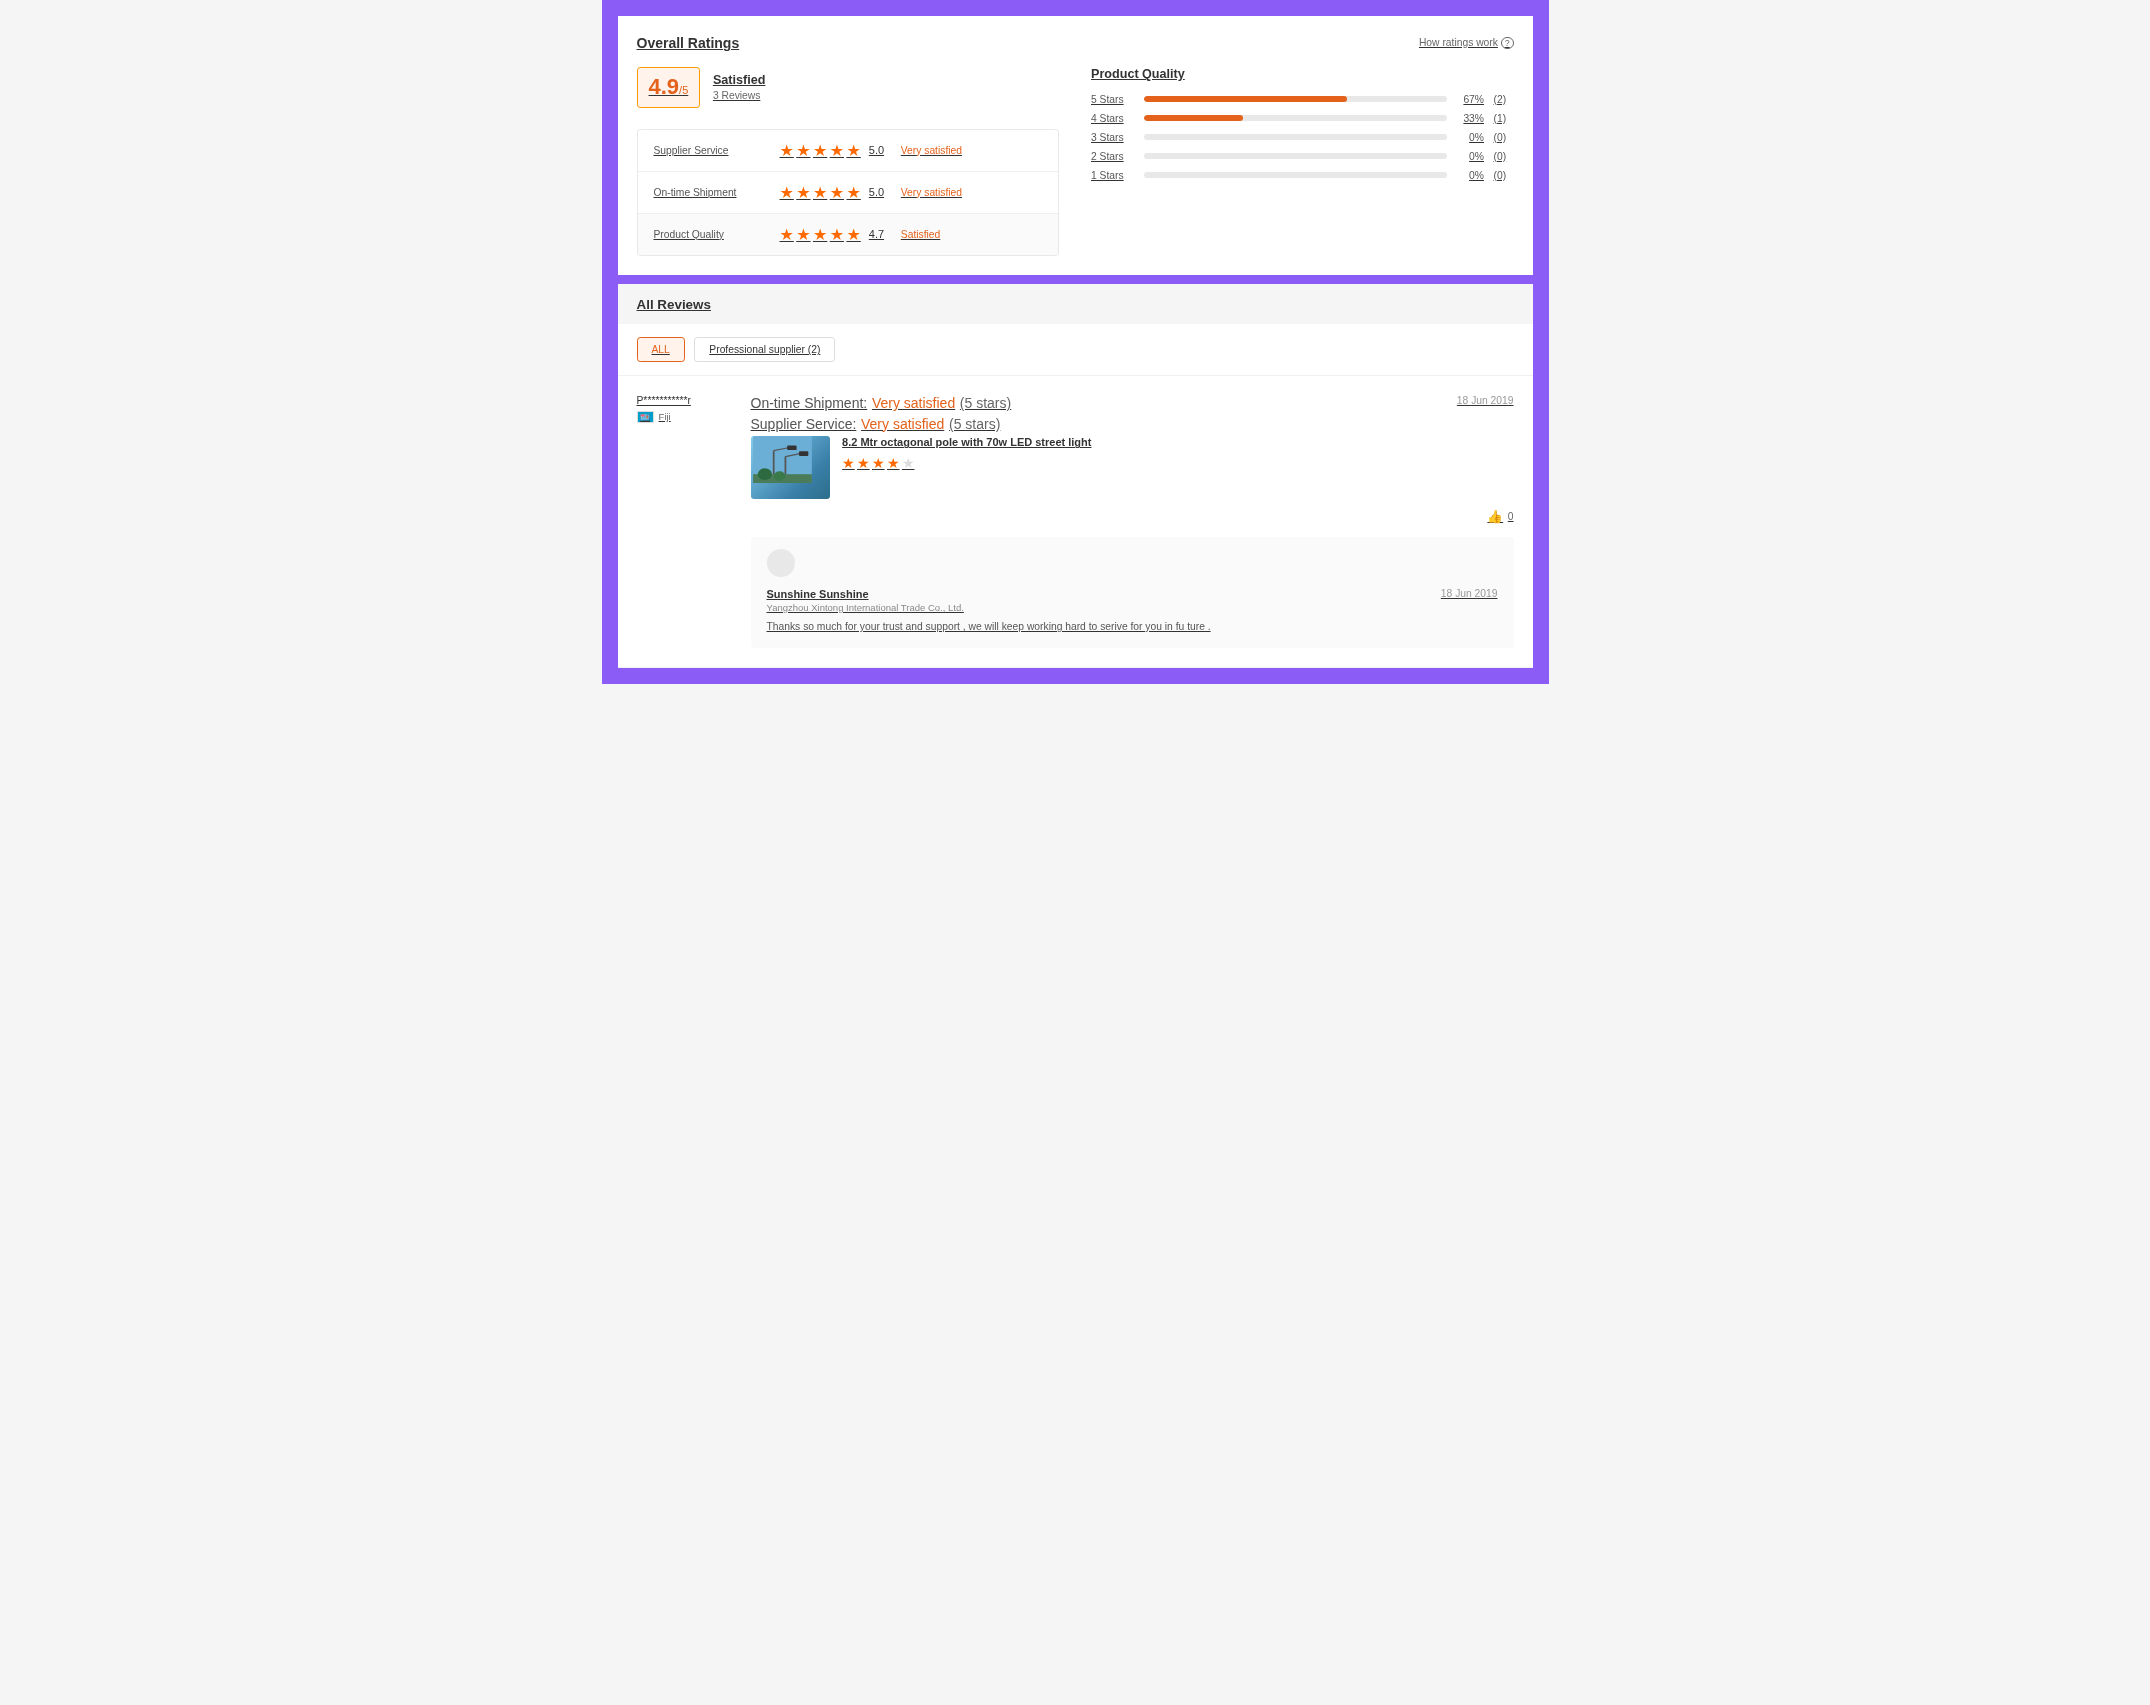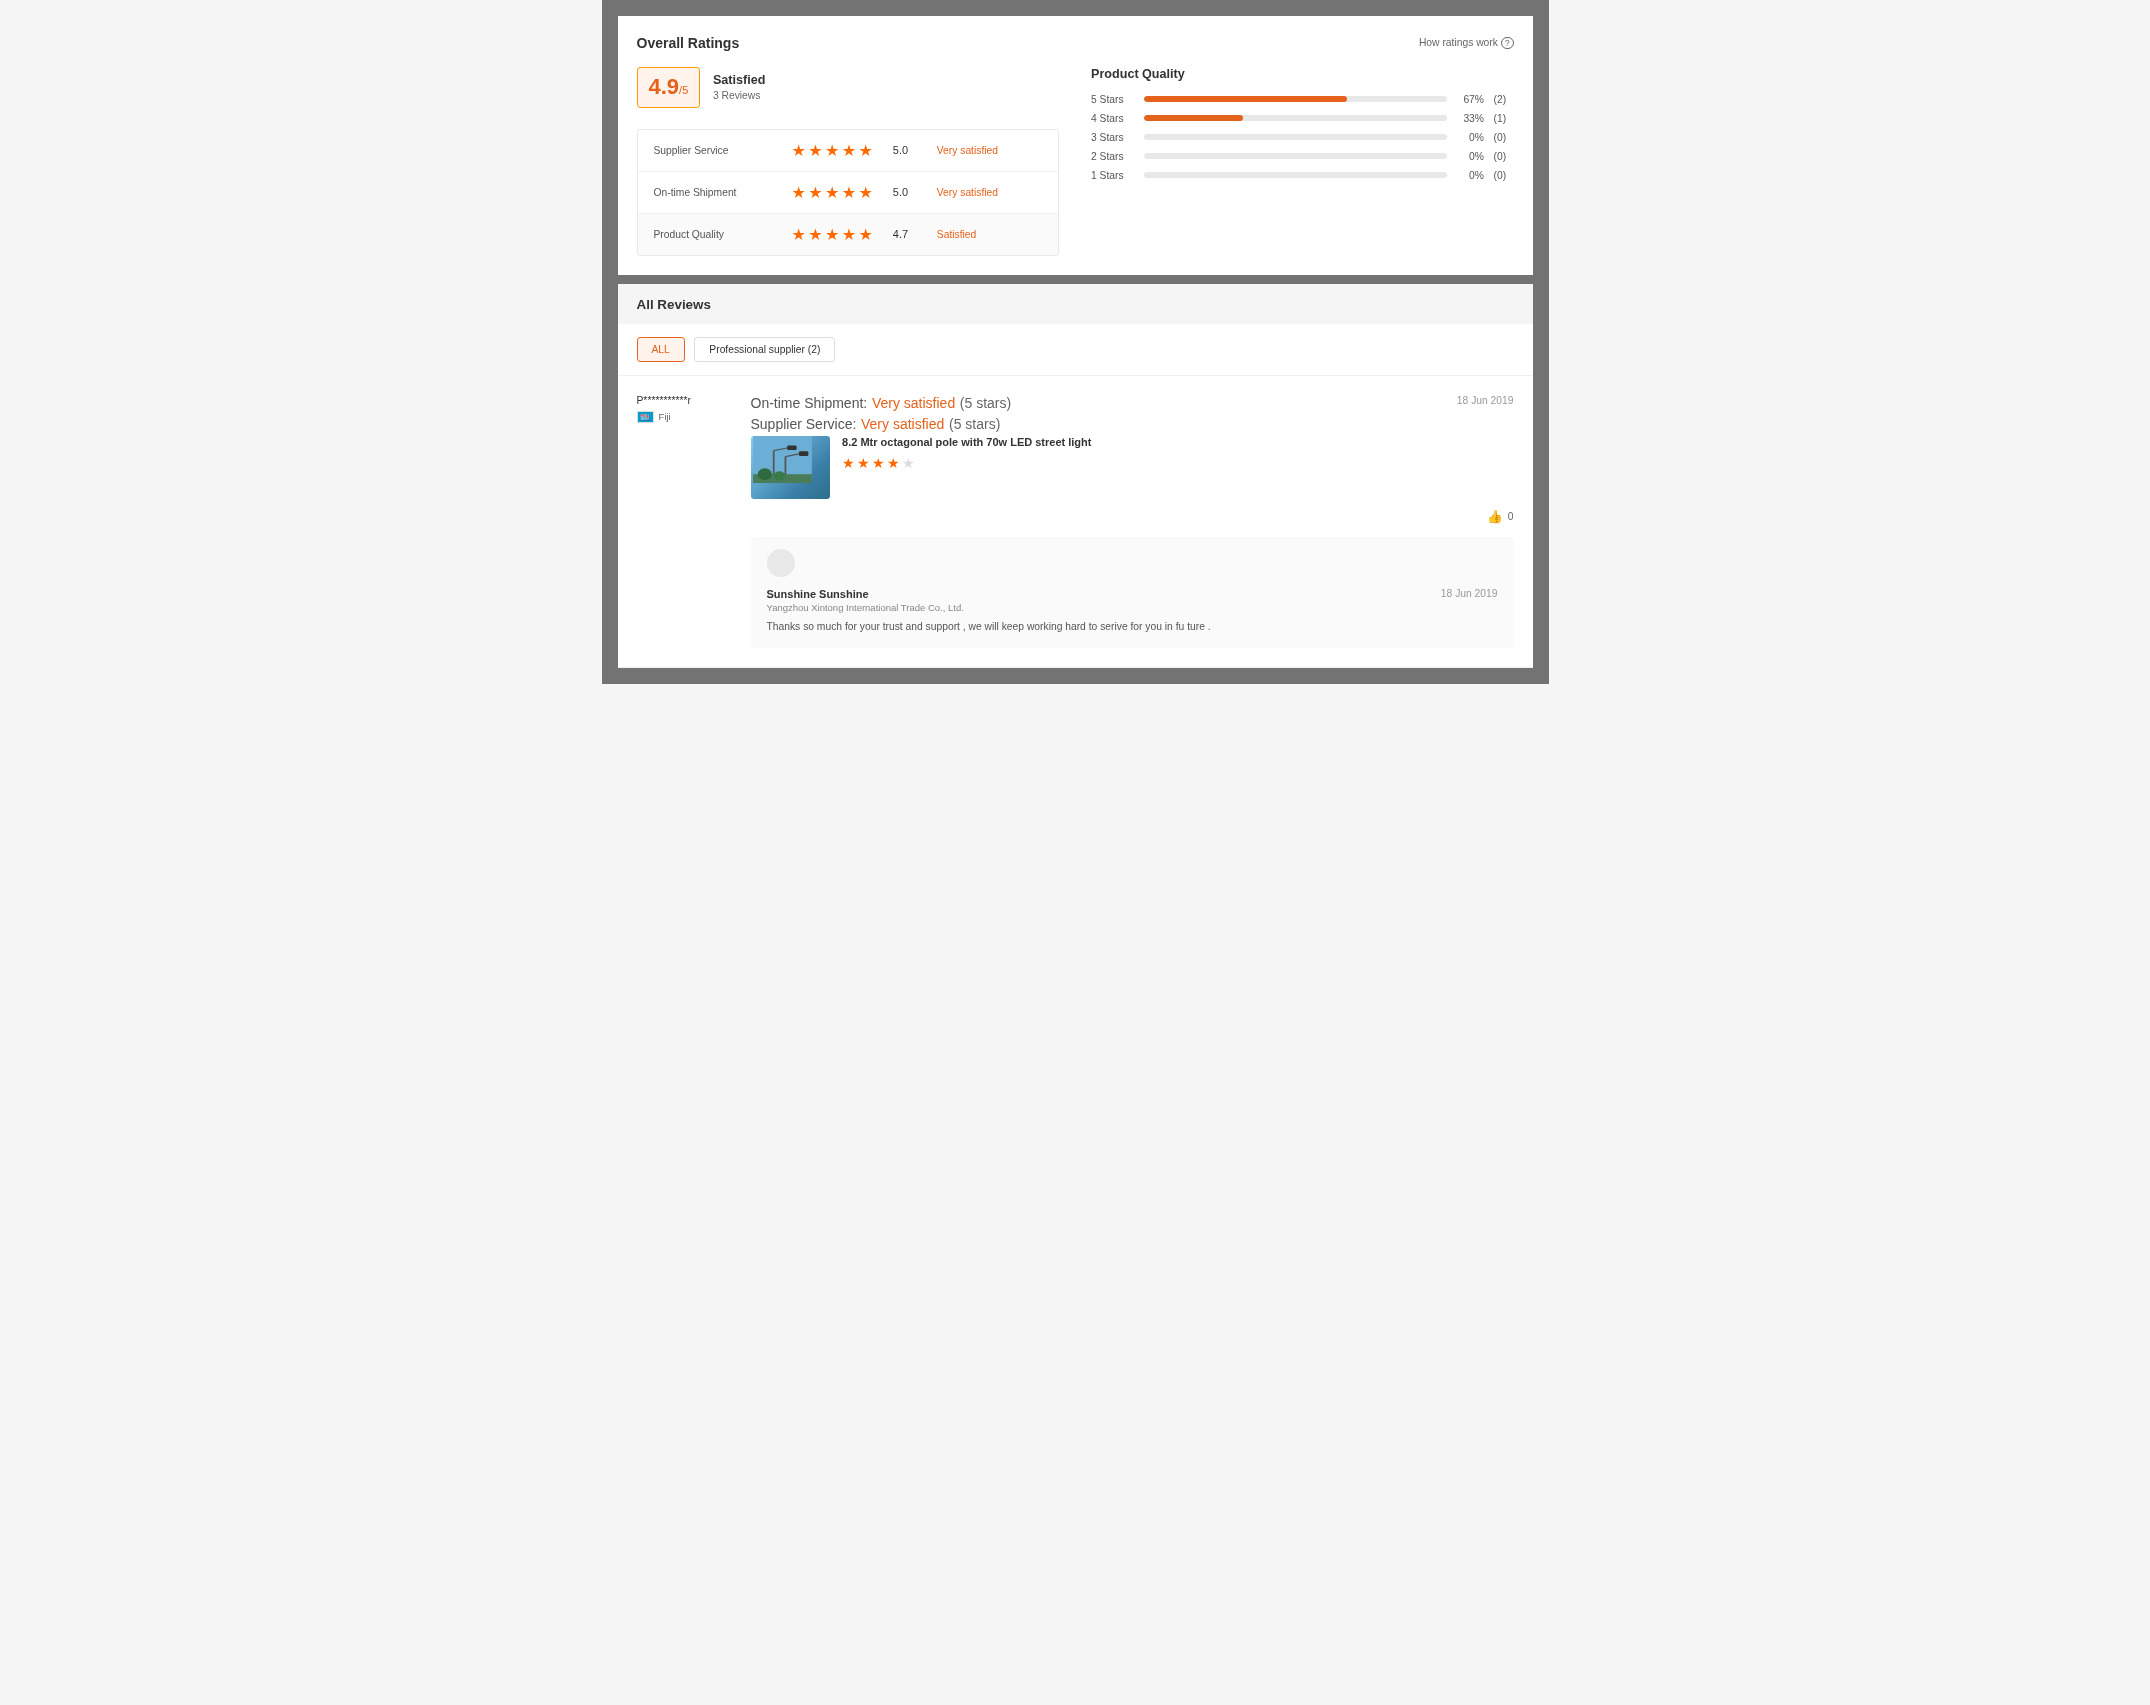--- a/index.html
+++ b/index.html
@@ -4,24 +4,25 @@
   <style>
     * { box-sizing: border-box; margin: 0; padding: 0; }
     body {
       font-family: Arial, sans-serif;
       background: #f5f5f5;
       color: #333;
       font-size: 11px;
     }
 
     .page-wrapper {
-      background: #737373;
+      background: #8b5cf6;
       padding: 16px;
       max-width: 947px;
       margin: 0 auto;
+      text-decoration: underline;
     }
 
     
     .overall-ratings-section {
       background: #fff;
       padding: 19px;
       margin-bottom: 9.5px;
     }
 
     .section-header {
@@ -109,21 +110,21 @@
       border: 0.8px solid #e8e8e8;
       border-radius: 3.2px;
       overflow: hidden;
     }
 
     .rating-row {
       display: flex;
       align-items: center;
       padding: 11px 16px;
       border-bottom: 0.8px solid #f0f0f0;
-      gap: 20px;
+      gap: 8px;
     }
 
     .rating-row:last-child {
       border-bottom: none;
       background: #fafafa;
     }
 
     .rating-row-label {
       width: 118px;
       color: #555;

